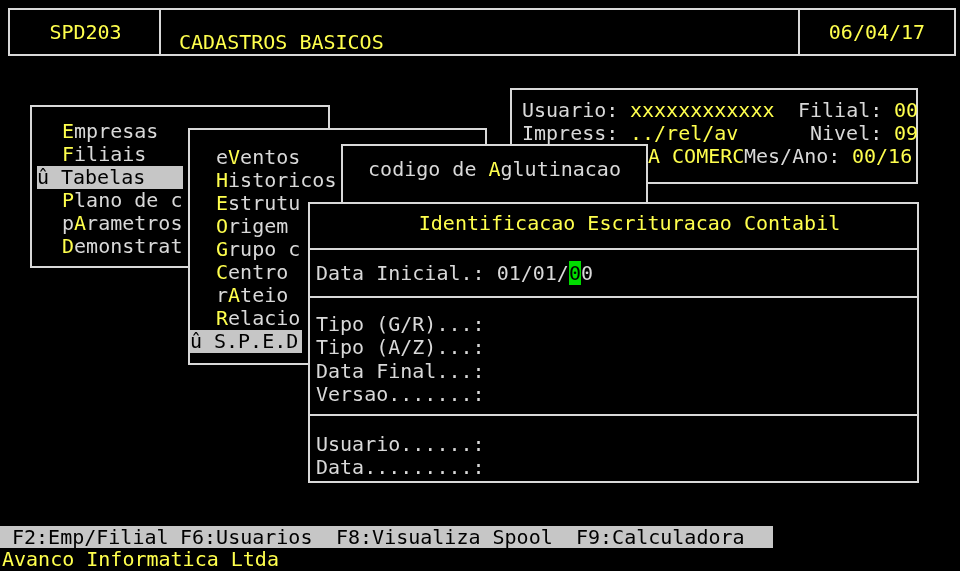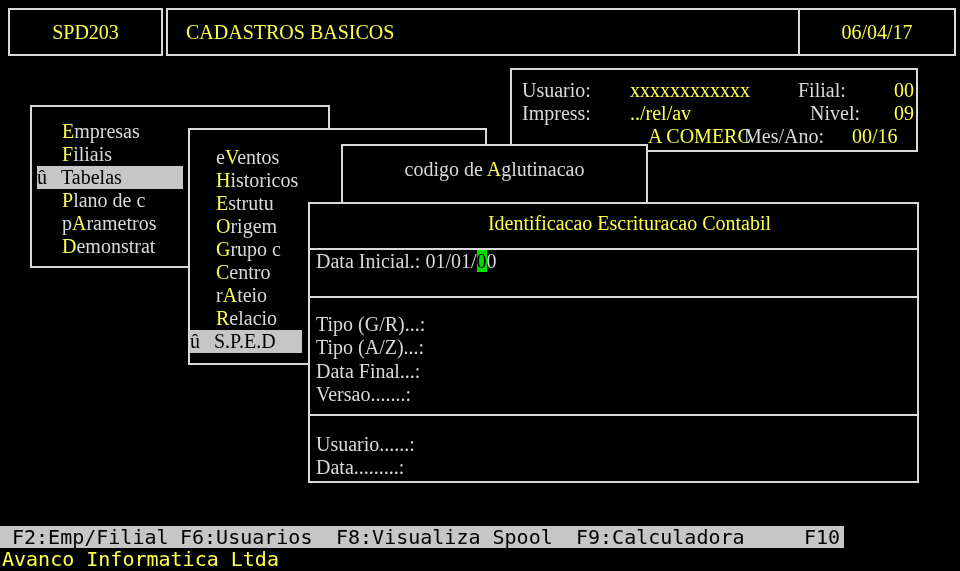--- a/index.html
+++ b/index.html
@@ -1,40 +1,40 @@
 <!DOCTYPE html>
 <html style="--bg: #000000; --fg: #d9d9d9; --accent: #ffff4d; --border: #d9d9d9; --hl: #c6c6c6; --cursor: #00dd00;"><head>
 <meta charset="utf-8">
 <style>
   html,body{margin:0;padding:0;background:#000;}
   .screen{position:relative;width:960px;height:571px;background:var(--bg);
     font-family:"DejaVu Sans Mono","Liberation Mono",monospace;font-size:20px;
     color:var(--fg);overflow:hidden;}
-  .box{position:absolute;background:var(--bg);border:2px solid var(--border);box-sizing:border-box;font-family:Liberation Serif, serif;}
+  .box{position:absolute;background:var(--bg);border:2px solid var(--border);box-sizing:border-box;}
   .t{position:absolute;white-space:pre;line-height:23px;height:23px;}
   .hot,.y{color:var(--accent);}
   .sel{background:var(--hl);color:#000;}
   .mk{display:inline-block;width:24px;}
   .hline{position:absolute;left:0;right:0;height:2px;background:var(--border);}
   .cbox{display:flex;align-items:center;justify-content:center;}
   .lbox{display:flex;align-items:center;justify-content:flex-start;padding-left:18px;}
   .cur{background:var(--cursor);color:#000;}
   .center{left:0;right:0;text-align:center;width:auto;}
-  .fbar{position:absolute;left:0;top:526px;width:844px;height:22px;background:var(--hl);}
+  .fbar{position:absolute;left:0;top:526px;width:773px;height:22px;background:var(--hl);}
   .fbar .t{color:#000;line-height:22px;height:22px;top:0;}
 </style>
 </head>
 <body>
 
 <div class="screen">
 
   <div class="box cbox" style="left:8px;top:8px;width:155px;height:48px;">
     <span class="y">SPD203</span>
   </div>
-  <div class="box lbox" style="left:166px;top:8px;width:714px;height:48px;">
+  <div class="box lbox" style="left:159px;top:8px;width:714px;height:48px;align-items:flex-end;">
     <span class="y">CADASTROS BASICOS</span>
   </div>
   <div class="box cbox" style="left:798px;top:8px;width:158px;height:48px;">
     <span class="y">06/04/17</span>
   </div>
 
   <div class="box" style="left:30px;top:105px;width:300px;height:163px;padding-left:11px;">
     <div class="t" style="left:6px;top:13px;"><span class="mk"></span><span></span><span class="hot">E</span><span>mpresas</span></div>
     <div class="t" style="left:6px;top:36px;"><span class="mk"></span><span></span><span class="hot">F</span><span>iliais</span></div>
     <div class="t sel" style="left:5px;top:59px;width:146px;"><span class="mk">û</span><span>Tabelas</span></div>
@@ -48,21 +48,21 @@
     <div class="t" style="left:2px;top:39px;"><span class="mk"></span><span></span><span class="hot">H</span><span>istoricos</span></div>
     <div class="t" style="left:2px;top:62px;"><span class="mk"></span><span></span><span class="hot">E</span><span>strutu</span></div>
     <div class="t" style="left:2px;top:85px;"><span class="mk"></span><span></span><span class="hot">O</span><span>rigem</span></div>
     <div class="t" style="left:2px;top:108px;"><span class="mk"></span><span></span><span class="hot">G</span><span>rupo c</span></div>
     <div class="t" style="left:2px;top:131px;"><span class="mk"></span><span></span><span class="hot">C</span><span>entro</span></div>
     <div class="t" style="left:2px;top:154px;"><span class="mk"></span><span>r</span><span class="hot">A</span><span>teio</span></div>
     <div class="t" style="left:2px;top:177px;"><span class="mk"></span><span></span><span class="hot">R</span><span>elacio</span></div>
     <div class="t sel" style="left:0px;top:200px;width:112px;"><span class="mk">û</span><span>S.P.E.D</span></div>
   </div>
 
-  <div class="box" style="left:510px;top:68px;width:408px;height:84px;">
+  <div class="box" style="left:510px;top:88px;width:408px;height:96px;">
     <div class="t" style="left:10px;top:9px;">Usuario: </div>
     <div class="t y" style="left:118px;top:9px;">xxxxxxxxxxxx</div>
     <div class="t" style="left:286px;top:9px;">Filial: </div>
     <div class="t y" style="left:382px;top:9px;">00</div>
     <div class="t" style="left:10px;top:32px;">Impress: </div>
     <div class="t y" style="left:118px;top:32px;">../rel/av</div>
     <div class="t" style="left:298px;top:32px;">Nivel: </div>
     <div class="t y" style="left:382px;top:32px;">09</div>
     <div class="t y" style="left:136px;top:55px;">A COMERC</div>
     <div class="t" style="left:232px;top:55px;">Mes/Ano: </div>
@@ -70,21 +70,21 @@
   </div>
 
   <div class="box" style="left:341px;top:144px;width:307px;height:64px;">
     <div class="t center" style="top:12px;"><span>codigo de </span><span class="hot">A</span><span>glutinacao</span></div>
   </div>
 
   <div class="box" style="left:308px;top:202px;width:611px;height:281px;">
     <div class="t y center" style="top:8px;padding-left:32px;">Identificacao Escrituracao Contabil</div>
     <div class="hline" style="top:44px;"></div>
 
-    <div class="t" style="left:6px;top:46px;"><span>Data Inicial.:</span><span> </span><span>01/01/</span><span class="cur">0</span><span>0</span></div>
+    <div class="t" style="left:6px;top:58px;"><span>Data Inicial.:</span><span> </span><span>01/01/</span><span class="cur">0</span><span>0</span></div>
     <div class="hline" style="top:92px;"></div>
 
     <div class="t" style="left:6px;top:109px;"><span>Tipo (G/R)...:</span></div>
     <div class="t" style="left:6px;top:132px;"><span>Tipo (A/Z)...:</span></div>
     <div class="t" style="left:6px;top:156px;"><span>Data Final...:</span></div>
     <div class="t" style="left:6px;top:179px;"><span>Versao.......:</span></div>
     <div class="hline" style="top:210px;"></div>
 
     <div class="t" style="left:6px;top:229px;"><span>Usuario......:</span></div>
     <div class="t" style="left:6px;top:252px;"><span>Data.........:</span></div>

